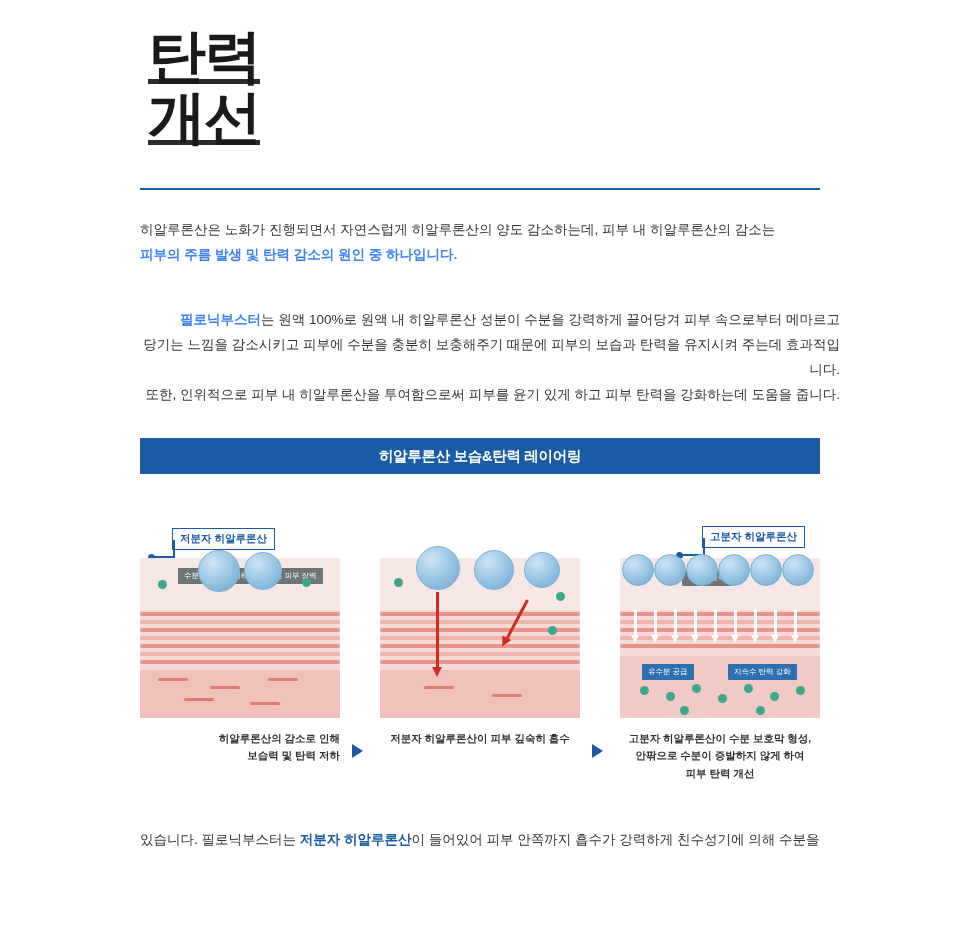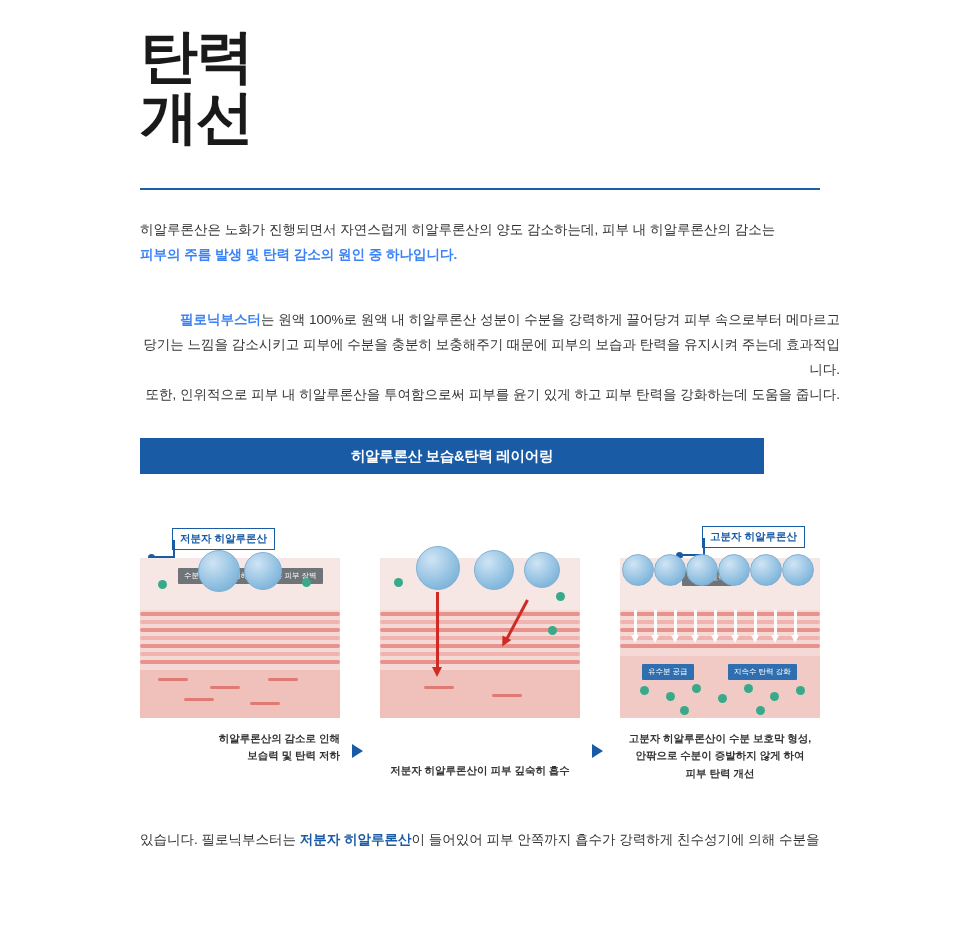--- a/index.html
+++ b/index.html
@@ -18,23 +18,24 @@
   .page {
     position: relative;
     width: 960px;
     height: 933px;
     background: #ffffff;
   }
 
   
   .title-block {
     position: absolute;
-    left: 140px;
+    left: 148px;
     top: 26px;
     width: 500px;
+    text-decoration: underline;
   }
   .title-line {
     font-size: 58px;
     font-weight: bold;
     letter-spacing: -2px;
     line-height: 1.05;
     color: #1a1a1a;
   }
 
   .divider {
@@ -57,21 +58,21 @@
   }
   #para1 { top: 218px; }
   #para2 { top: 308px; text-align: right; }
   .bold { font-weight: bold; color: #3b82f6; }
 
   
   .banner {
     position: absolute;
     left: 140px;
     top: 438px;
-    width: 624px;
+    width: 680px;
     height: 36px;
     background: #1a5ba6;
     color: #ffffff;
     font-size: 14.5px;
     font-weight: bold;
     display: flex;
     align-items: center;
     justify-content: center;
     letter-spacing: -0.3px;
   }
@@ -215,21 +216,21 @@
     position: absolute;
     top: 244px;
     width: 200px;
     text-align: center;
     font-size: 10.5px;
     line-height: 1.65;
     color: #333333;
     font-weight: bold;
   }
   #cap1 { left: 0px; text-align: right; }
-  #cap2 { left: 240px; margin-top: 32px; }
+  #cap2 { left: 240px; }
   #cap3 { left: 480px; }
 
   .tri {
     position: absolute;
     top: 258px;
     width: 0; height: 0;
     border-top: 7px solid transparent;
     border-bottom: 7px solid transparent;
     border-left: 11px solid #1a5ba6;
   }

